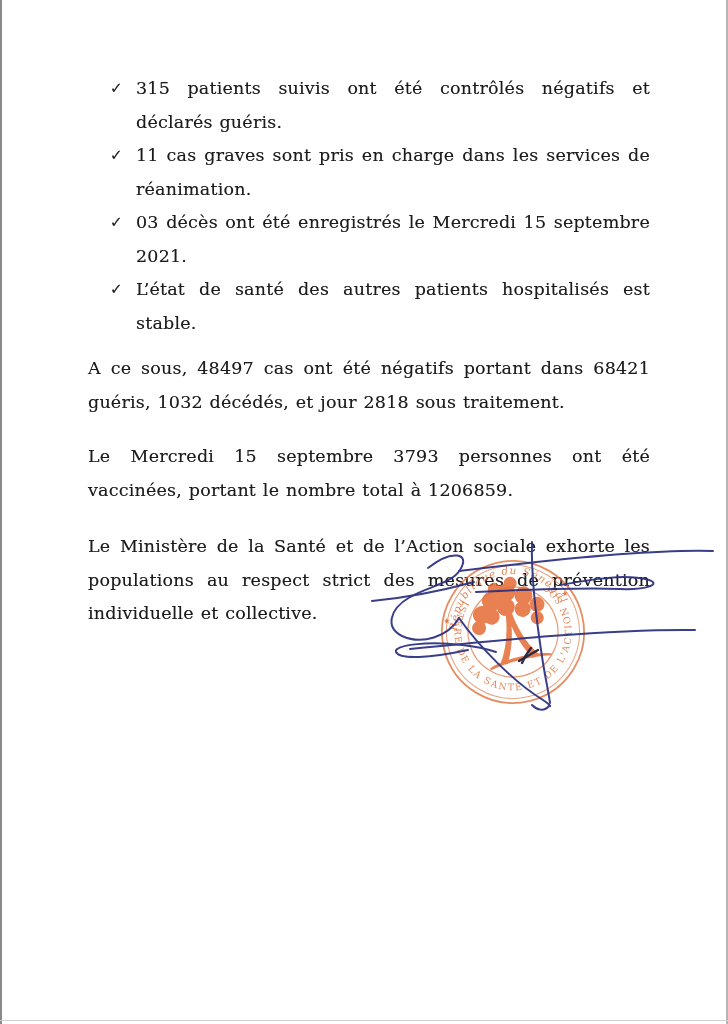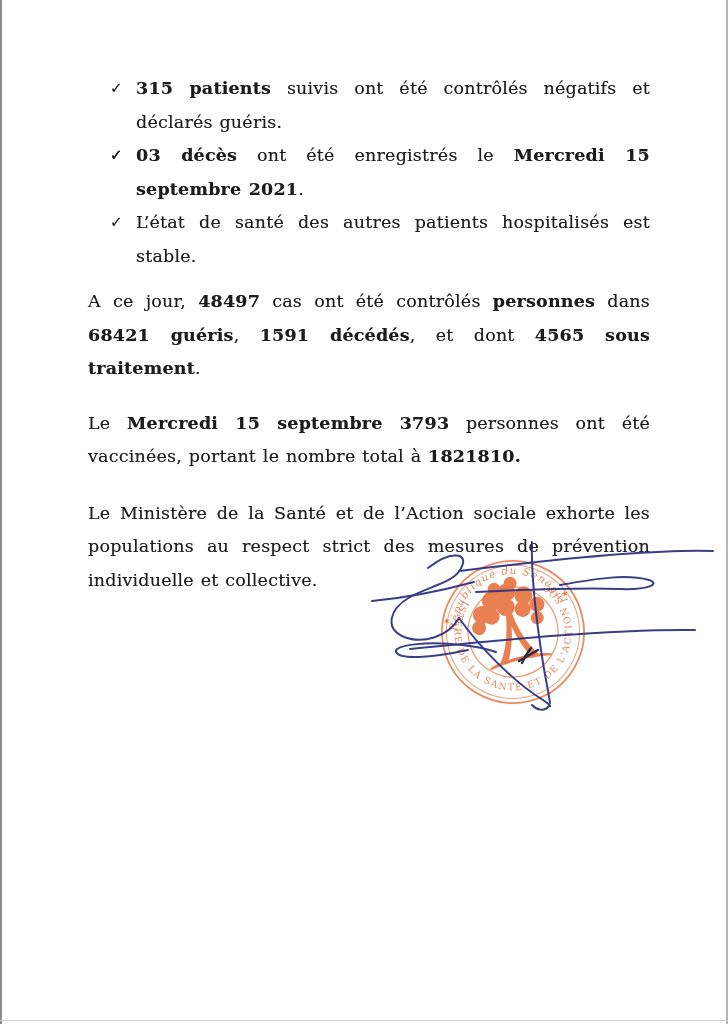--- a/index.html
+++ b/index.html
@@ -36,21 +36,21 @@
     left: 22px;
     top: 0;
     font-family: "DejaVu Sans", sans-serif;
     font-weight: bold;
     font-size: 15px;
   }
   .para { margin: 0; }
   .para.p1 { margin-top: 12px; }
   .para.p2 { margin-top: 21px; }
   .para.p3 { margin-top: 23px; }
-  b { font-weight: bold; }
+  b { font-weight: normal; }
 
   .overlay {
     position: absolute;
     left: 0; top: 0;
     width: 728px; height: 1024px;
     pointer-events: none;
   }
   .stamp-ring-text {
     font-family: "DejaVu Serif", serif;
     font-size: 9.3px;
@@ -75,33 +75,34 @@
 
   <div class="content">
 
     <ul class="bullets">
       <li>
         <span class="check">✓</span>
         <span><b>315 patients</b><span> suivis ont été contrôlés négatifs et déclarés guéris.</span></span>
       </li>
       <li>
         <span class="check">✓</span>
+        <span><b>11 cas graves</b><span> sont pris en charge dans les services de réanimation.</span></span>
       </li>
       <li>
         <span class="check">✓</span>
         <span><b>03 décès</b><span> ont été enregistrés le </span><b>Mercredi 15 septembre 2021</b><span>.</span></span>
       </li>
       <li>
         <span class="check">✓</span>
         <span><span>L’état de santé des autres patients hospitalisés est stable.</span></span>
       </li>
     </ul>
 
-    <p class="para p1"><span>A ce jour, </span><b>48497</b><span> cas ont été contrôlés </span><b>personnes</b><span> dans </span><b>68421 guéris</b><span>, </span><b>1591 décédés</b><span>, et dont </span><b>4565 sous traitement</b><span>.</span></p>
-    <p class="para p2"><span>Le </span><b>Mercredi 15 septembre 3793</b><span> personnes ont été vaccinées, portant le nombre total à </span><b>1821810.</b></p>
+    <p class="para p1"><span>A ce sous, </span><b>48497</b><span> cas ont été négatifs </span><b>portant</b><span> dans </span><b>68421 guéris</b><span>, </span><b>1032 décédés</b><span>, et jour </span><b>2818 sous traitement</b><span>.</span></p>
+    <p class="para p2"><span>Le </span><b>Mercredi 15 septembre 3793</b><span> personnes ont été vaccinées, portant le nombre total à </span><b>1206859.</b></p>
     <p class="para p3"><span>Le Ministère de la Santé et de l’Action sociale exhorte les populations au respect strict des mesures de prévention individuelle et collective.</span></p>
 
   </div>
 
   <svg class="overlay" viewBox="0 0 728 1024">
 
     <g transform="rotate(-14 513 632)" opacity="0.92">
       <circle cx="513" cy="632" r="71" fill="none" stroke="#DD6F38" stroke-width="1.8" opacity="0.85"></circle>
       <circle cx="513" cy="632" r="66.5" fill="none" stroke="#DD6F38" stroke-width="1" opacity="0.7"></circle>
       <circle cx="513" cy="632" r="45" fill="none" stroke="#DD6F38" stroke-width="1.2" opacity="0.75"></circle>

